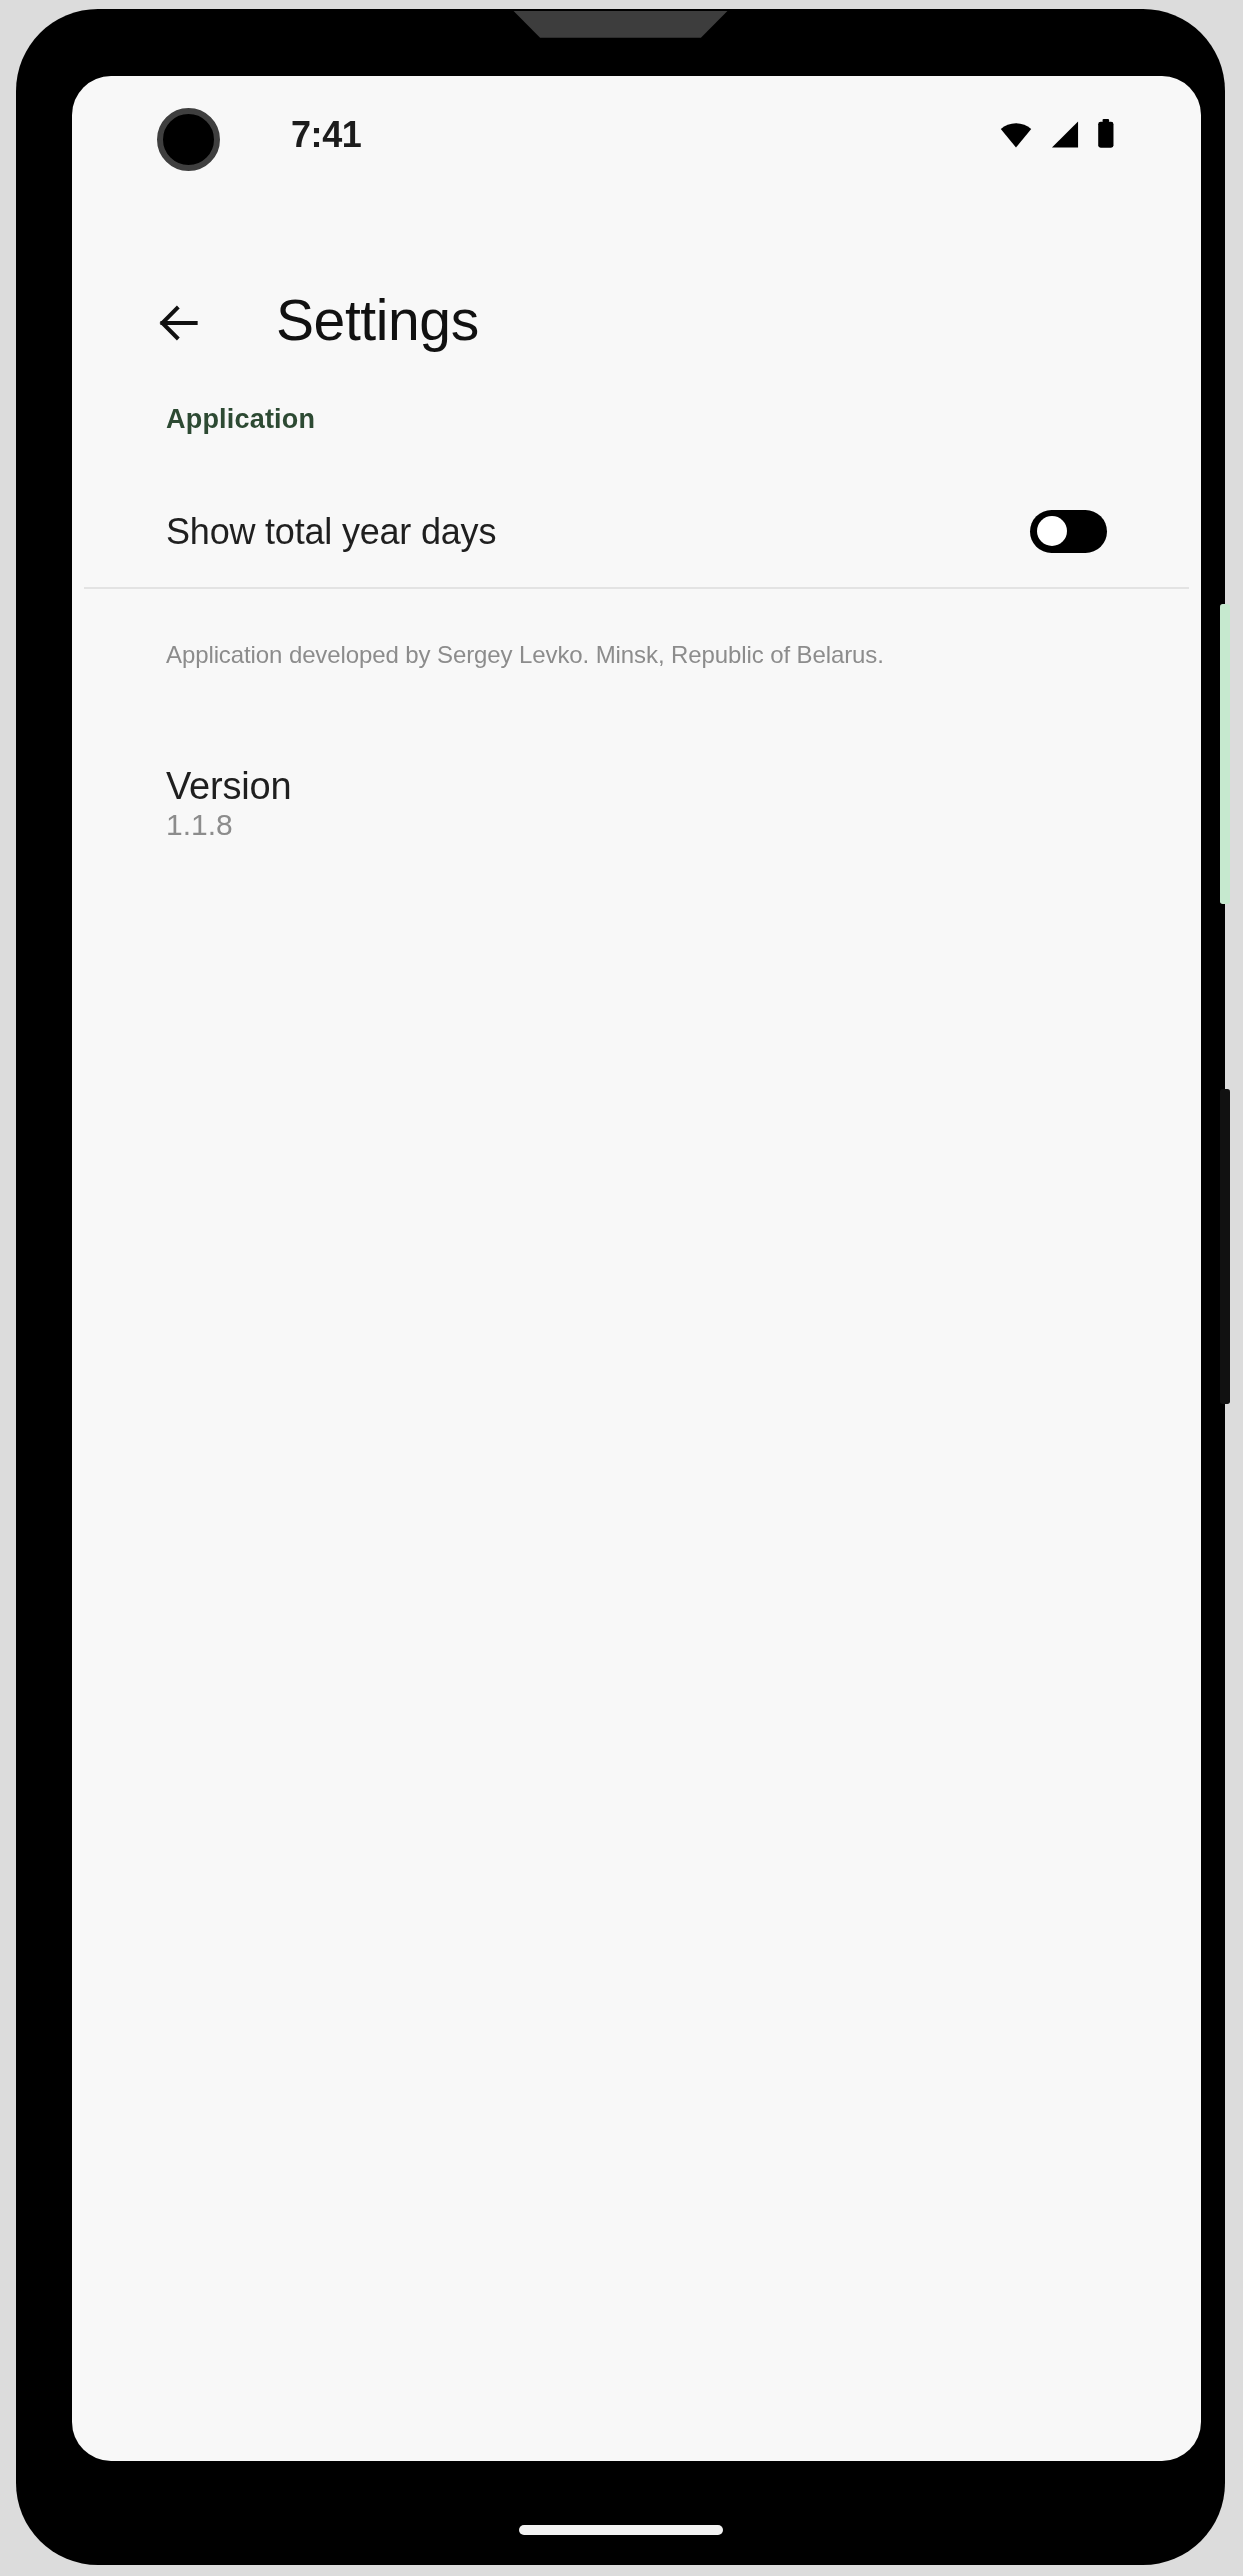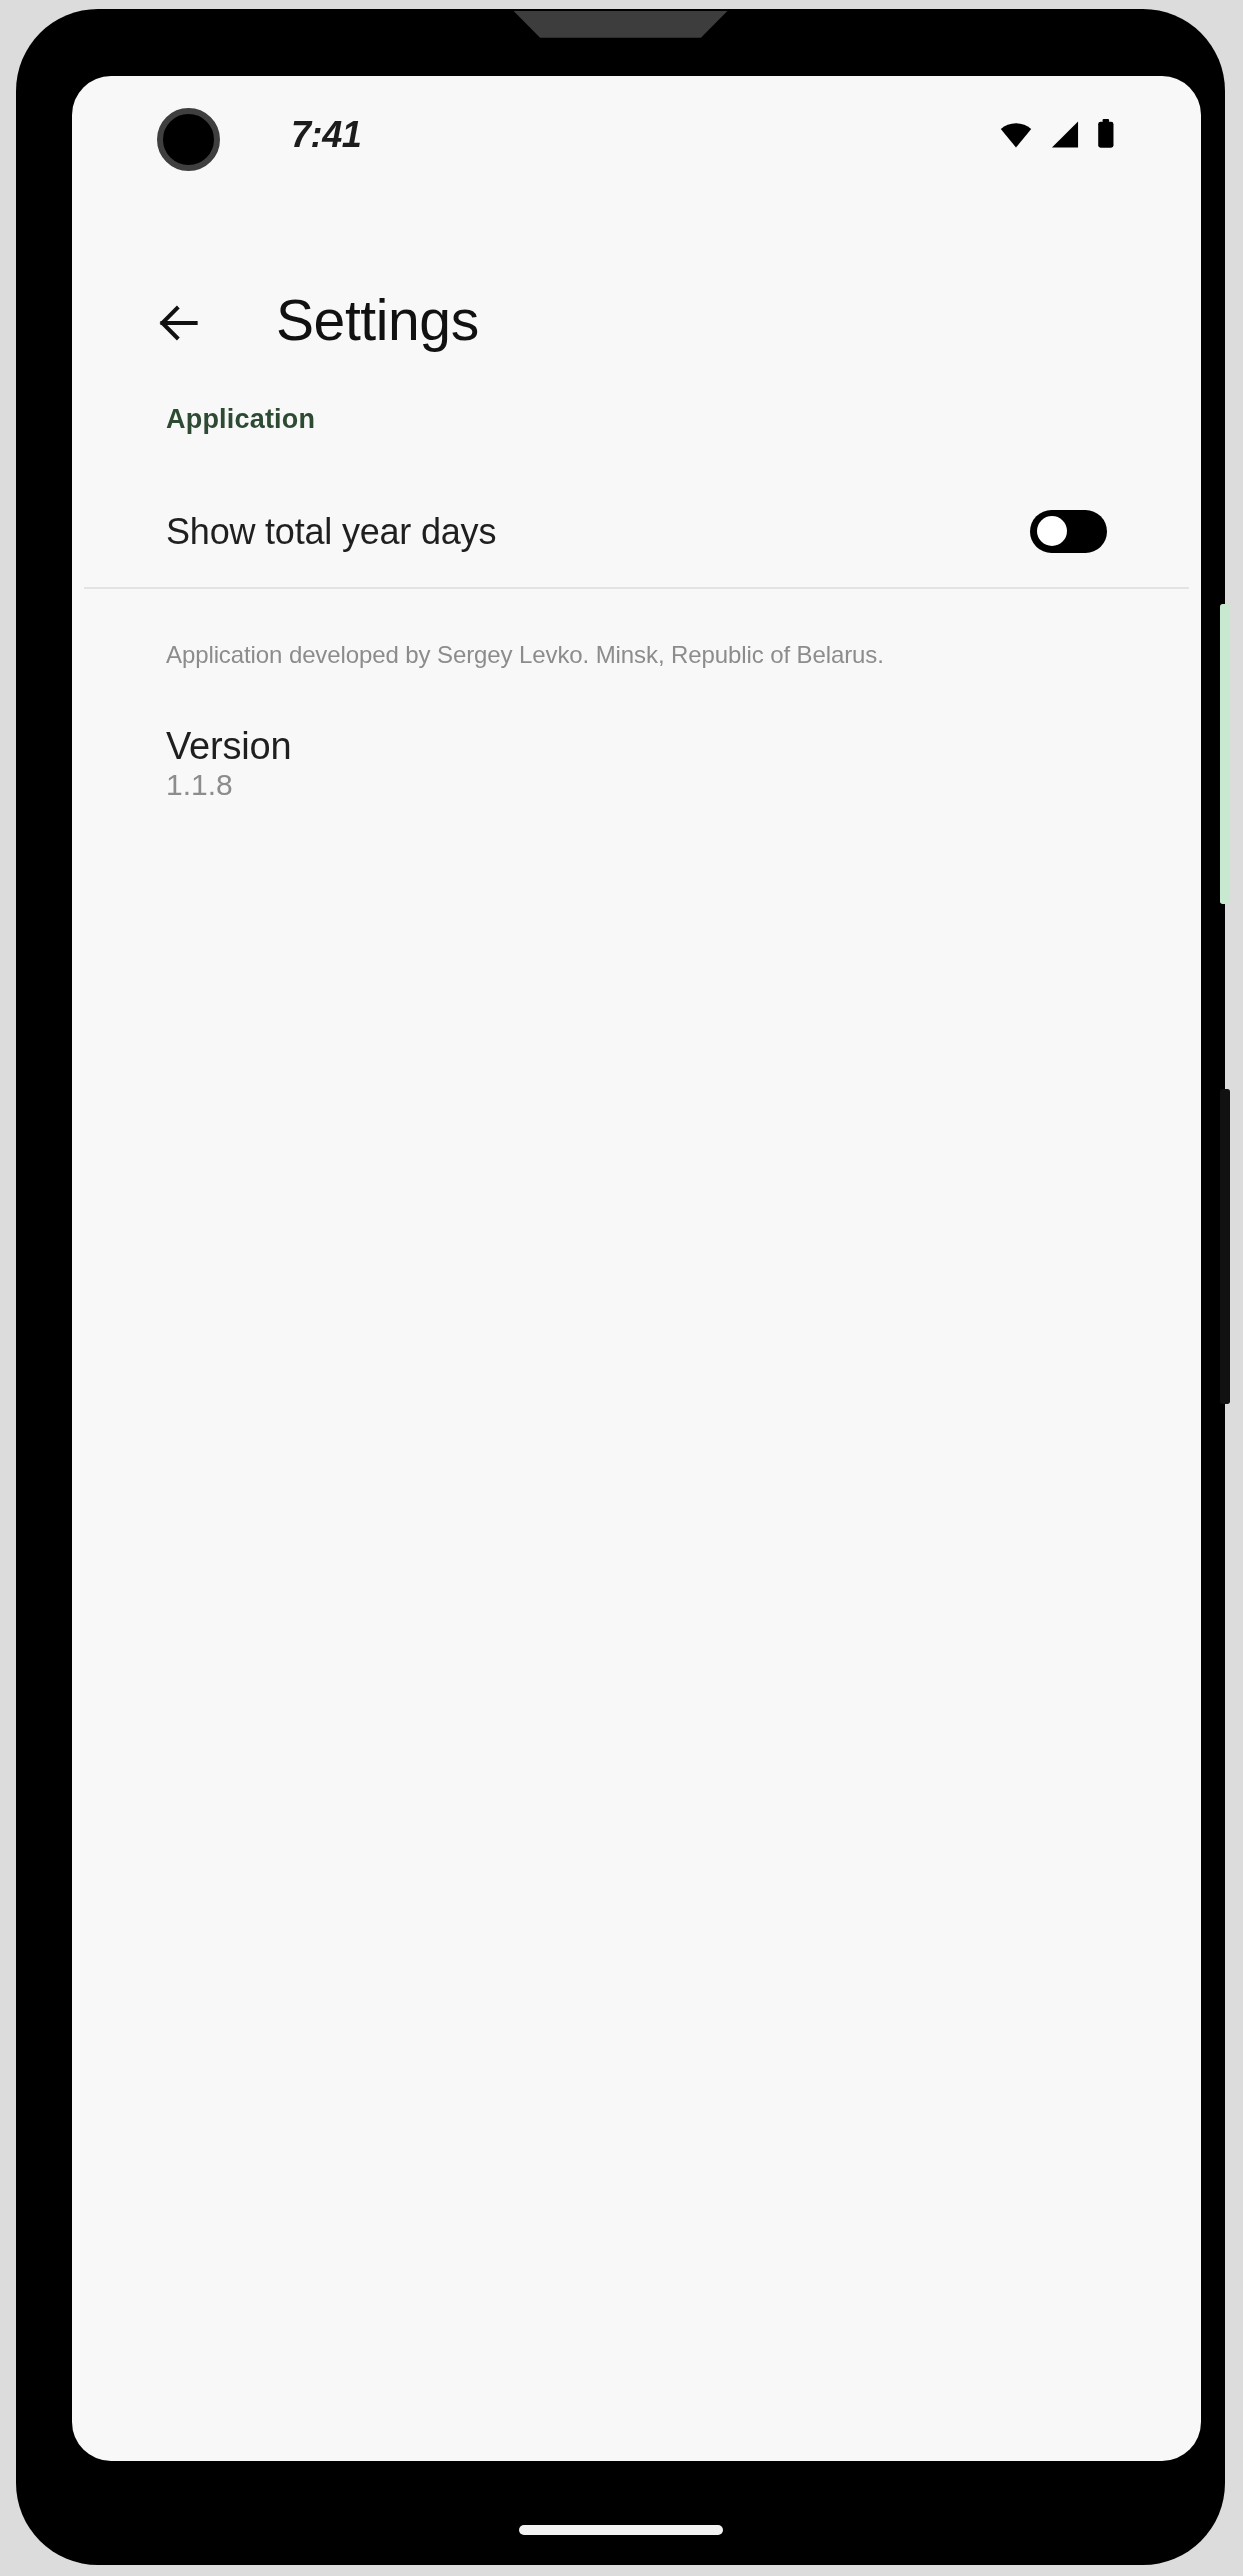--- a/index.html
+++ b/index.html
@@ -56,21 +56,20 @@
     position:absolute; left:85px; top:32px;
     width:63px; height:63px;
     border-radius:50%;
     background:#000;
     border:6.3px solid #3f3f3f;
   }
   .status-time{
     position:absolute; left:219px; top:38px;
     font-size:36px; font-weight:700; color:#1c1c1c;
     letter-spacing:-0.4px;
-    font-style:italic;
   }
   .status-icons{
     position:absolute; right:85px; top:43px;
     display:flex; align-items:center; gap:15px;
   }
   .status-icons svg{ display:block; }
 
   
   .app-bar{
     position:relative; height:157px;
@@ -133,20 +132,21 @@
     padding:50px 82px 0 82px;
     font-size:24px; line-height:1.30;
     color:#8c8c8c; font-weight:400;
     max-width:894px;
     letter-spacing:-0.1px;
   }
   .version-block{ padding:55px 82px 0 82px; }
   .version-title{
     font-size:38px; color:#1f1f1f; font-weight:400;
     letter-spacing:-0.2px;
+    margin-top:40px;
   }
   .version-value{
     font-size:30px; color:#8c8c8c; font-weight:400;
   }
 
   
   .gesture-bar{
     position:absolute; left:50%; bottom:30px;
     transform:translateX(-50%);
     width:204px; height:9.8px;

